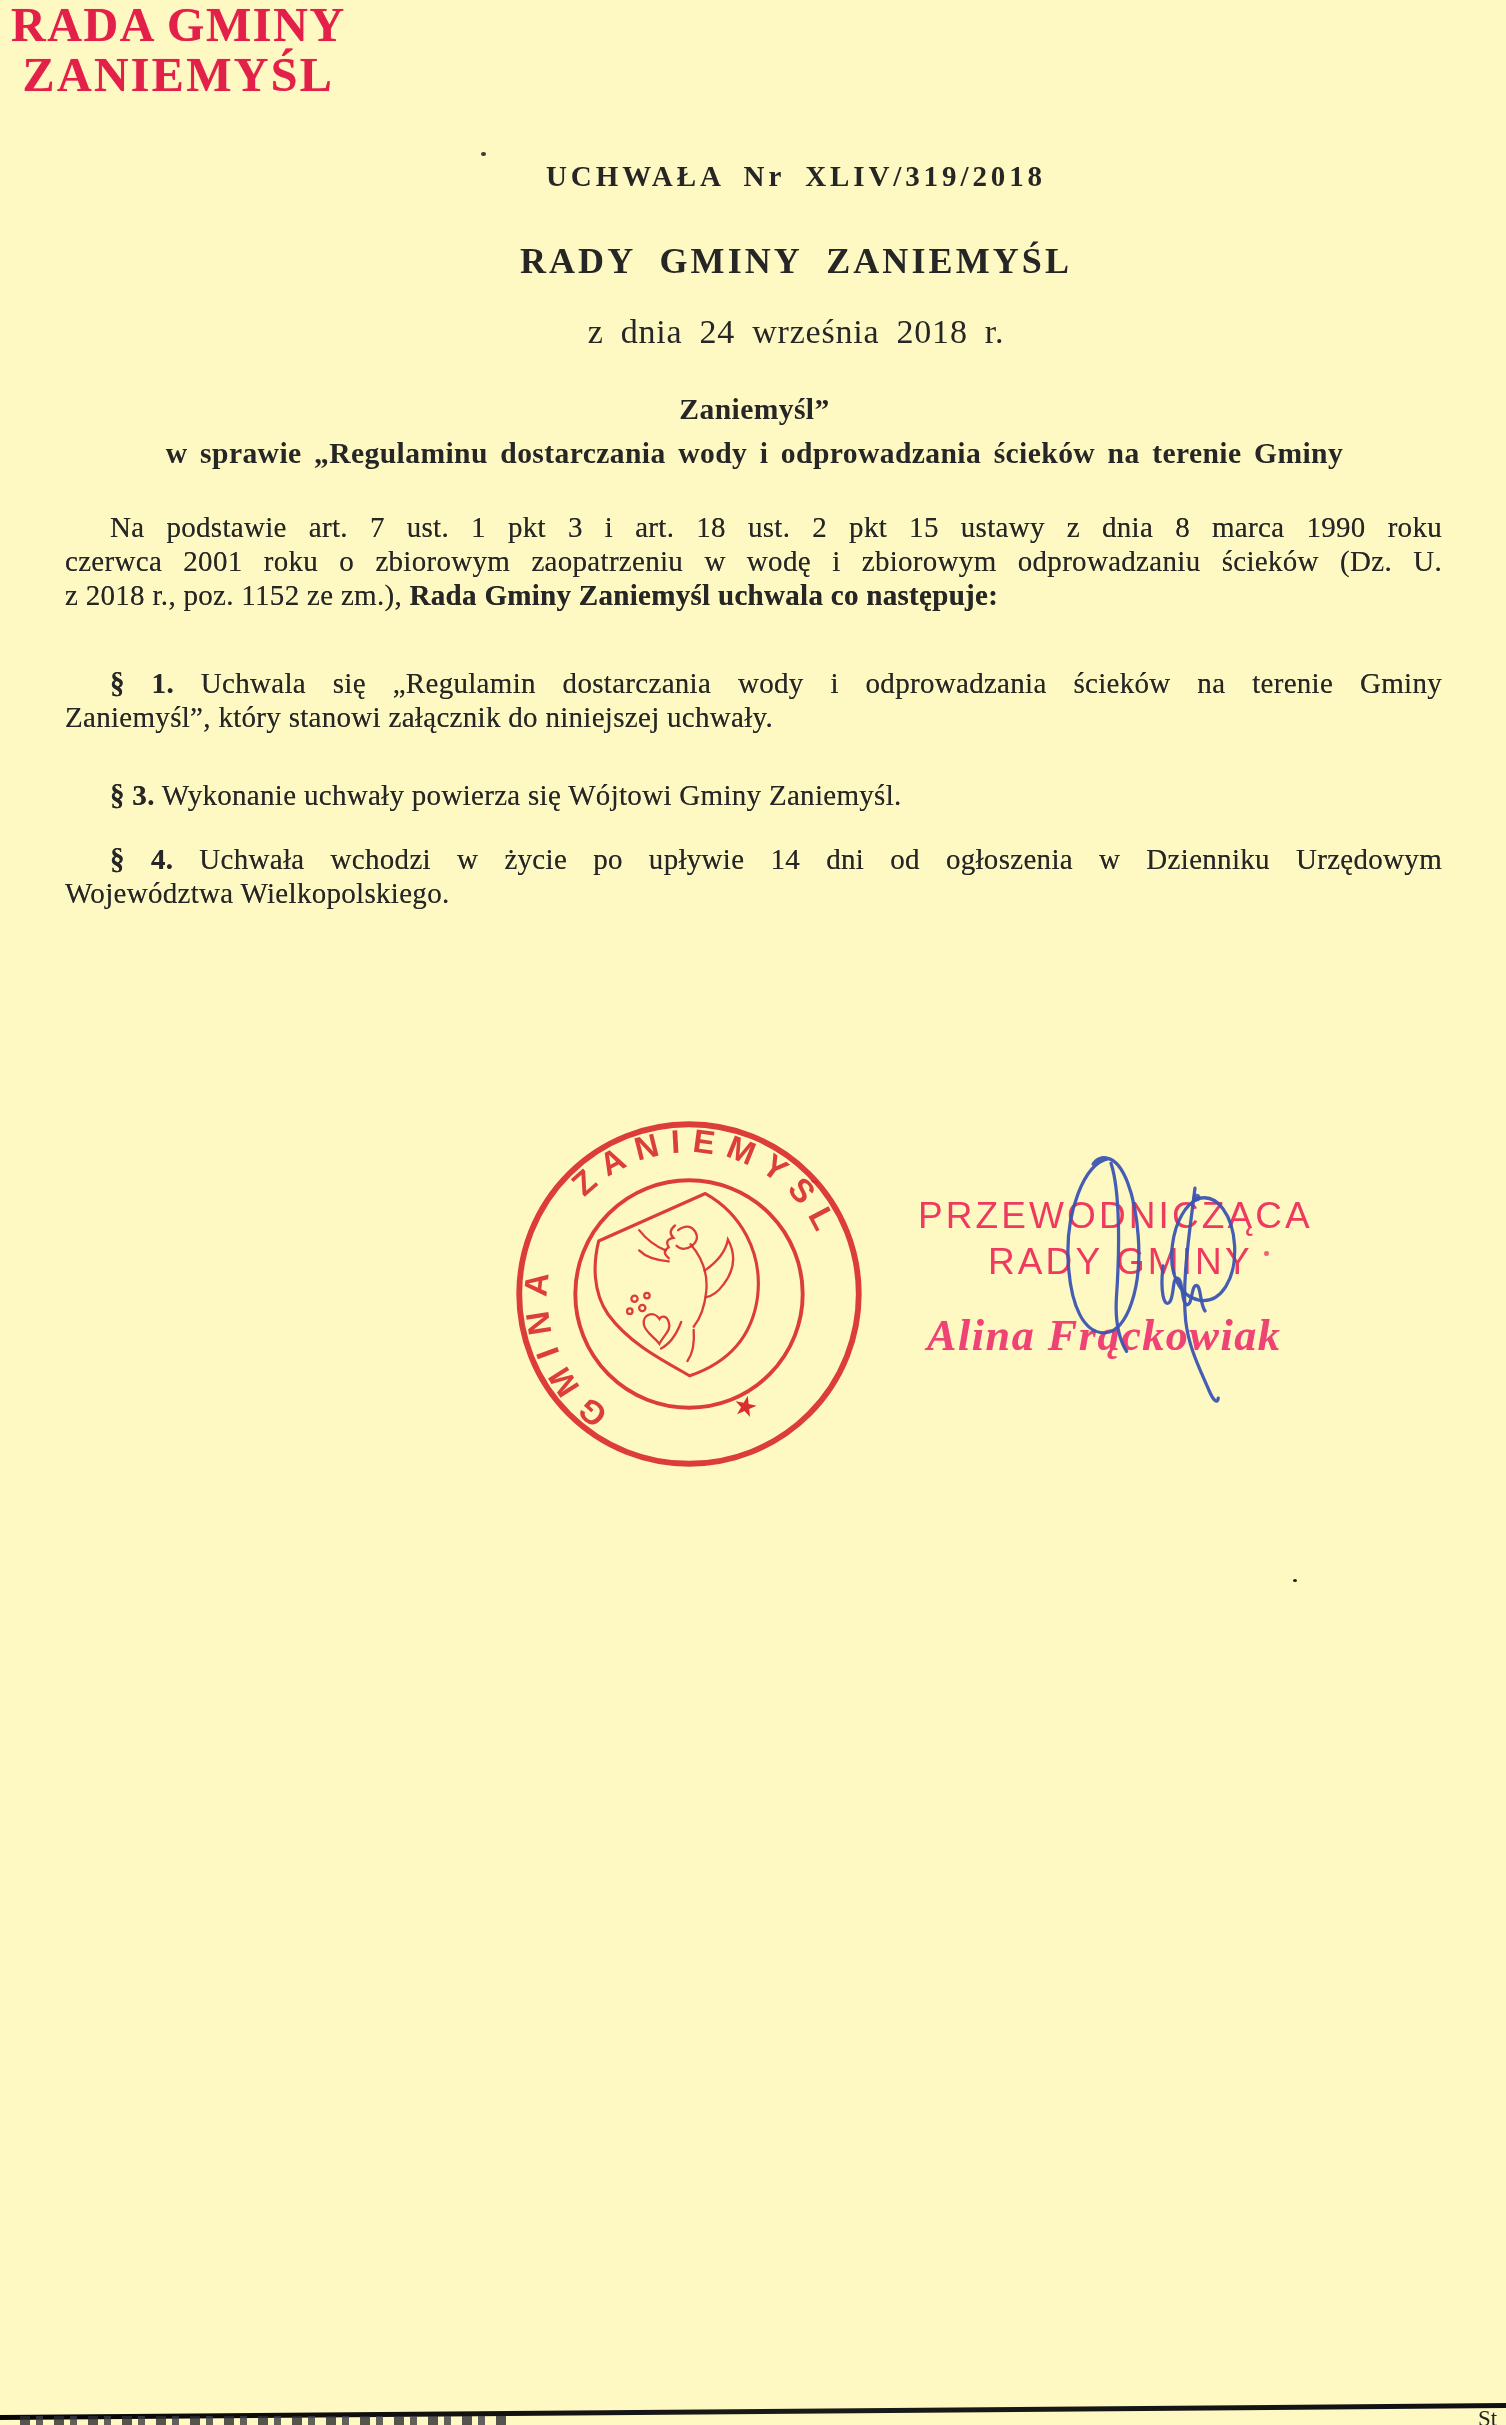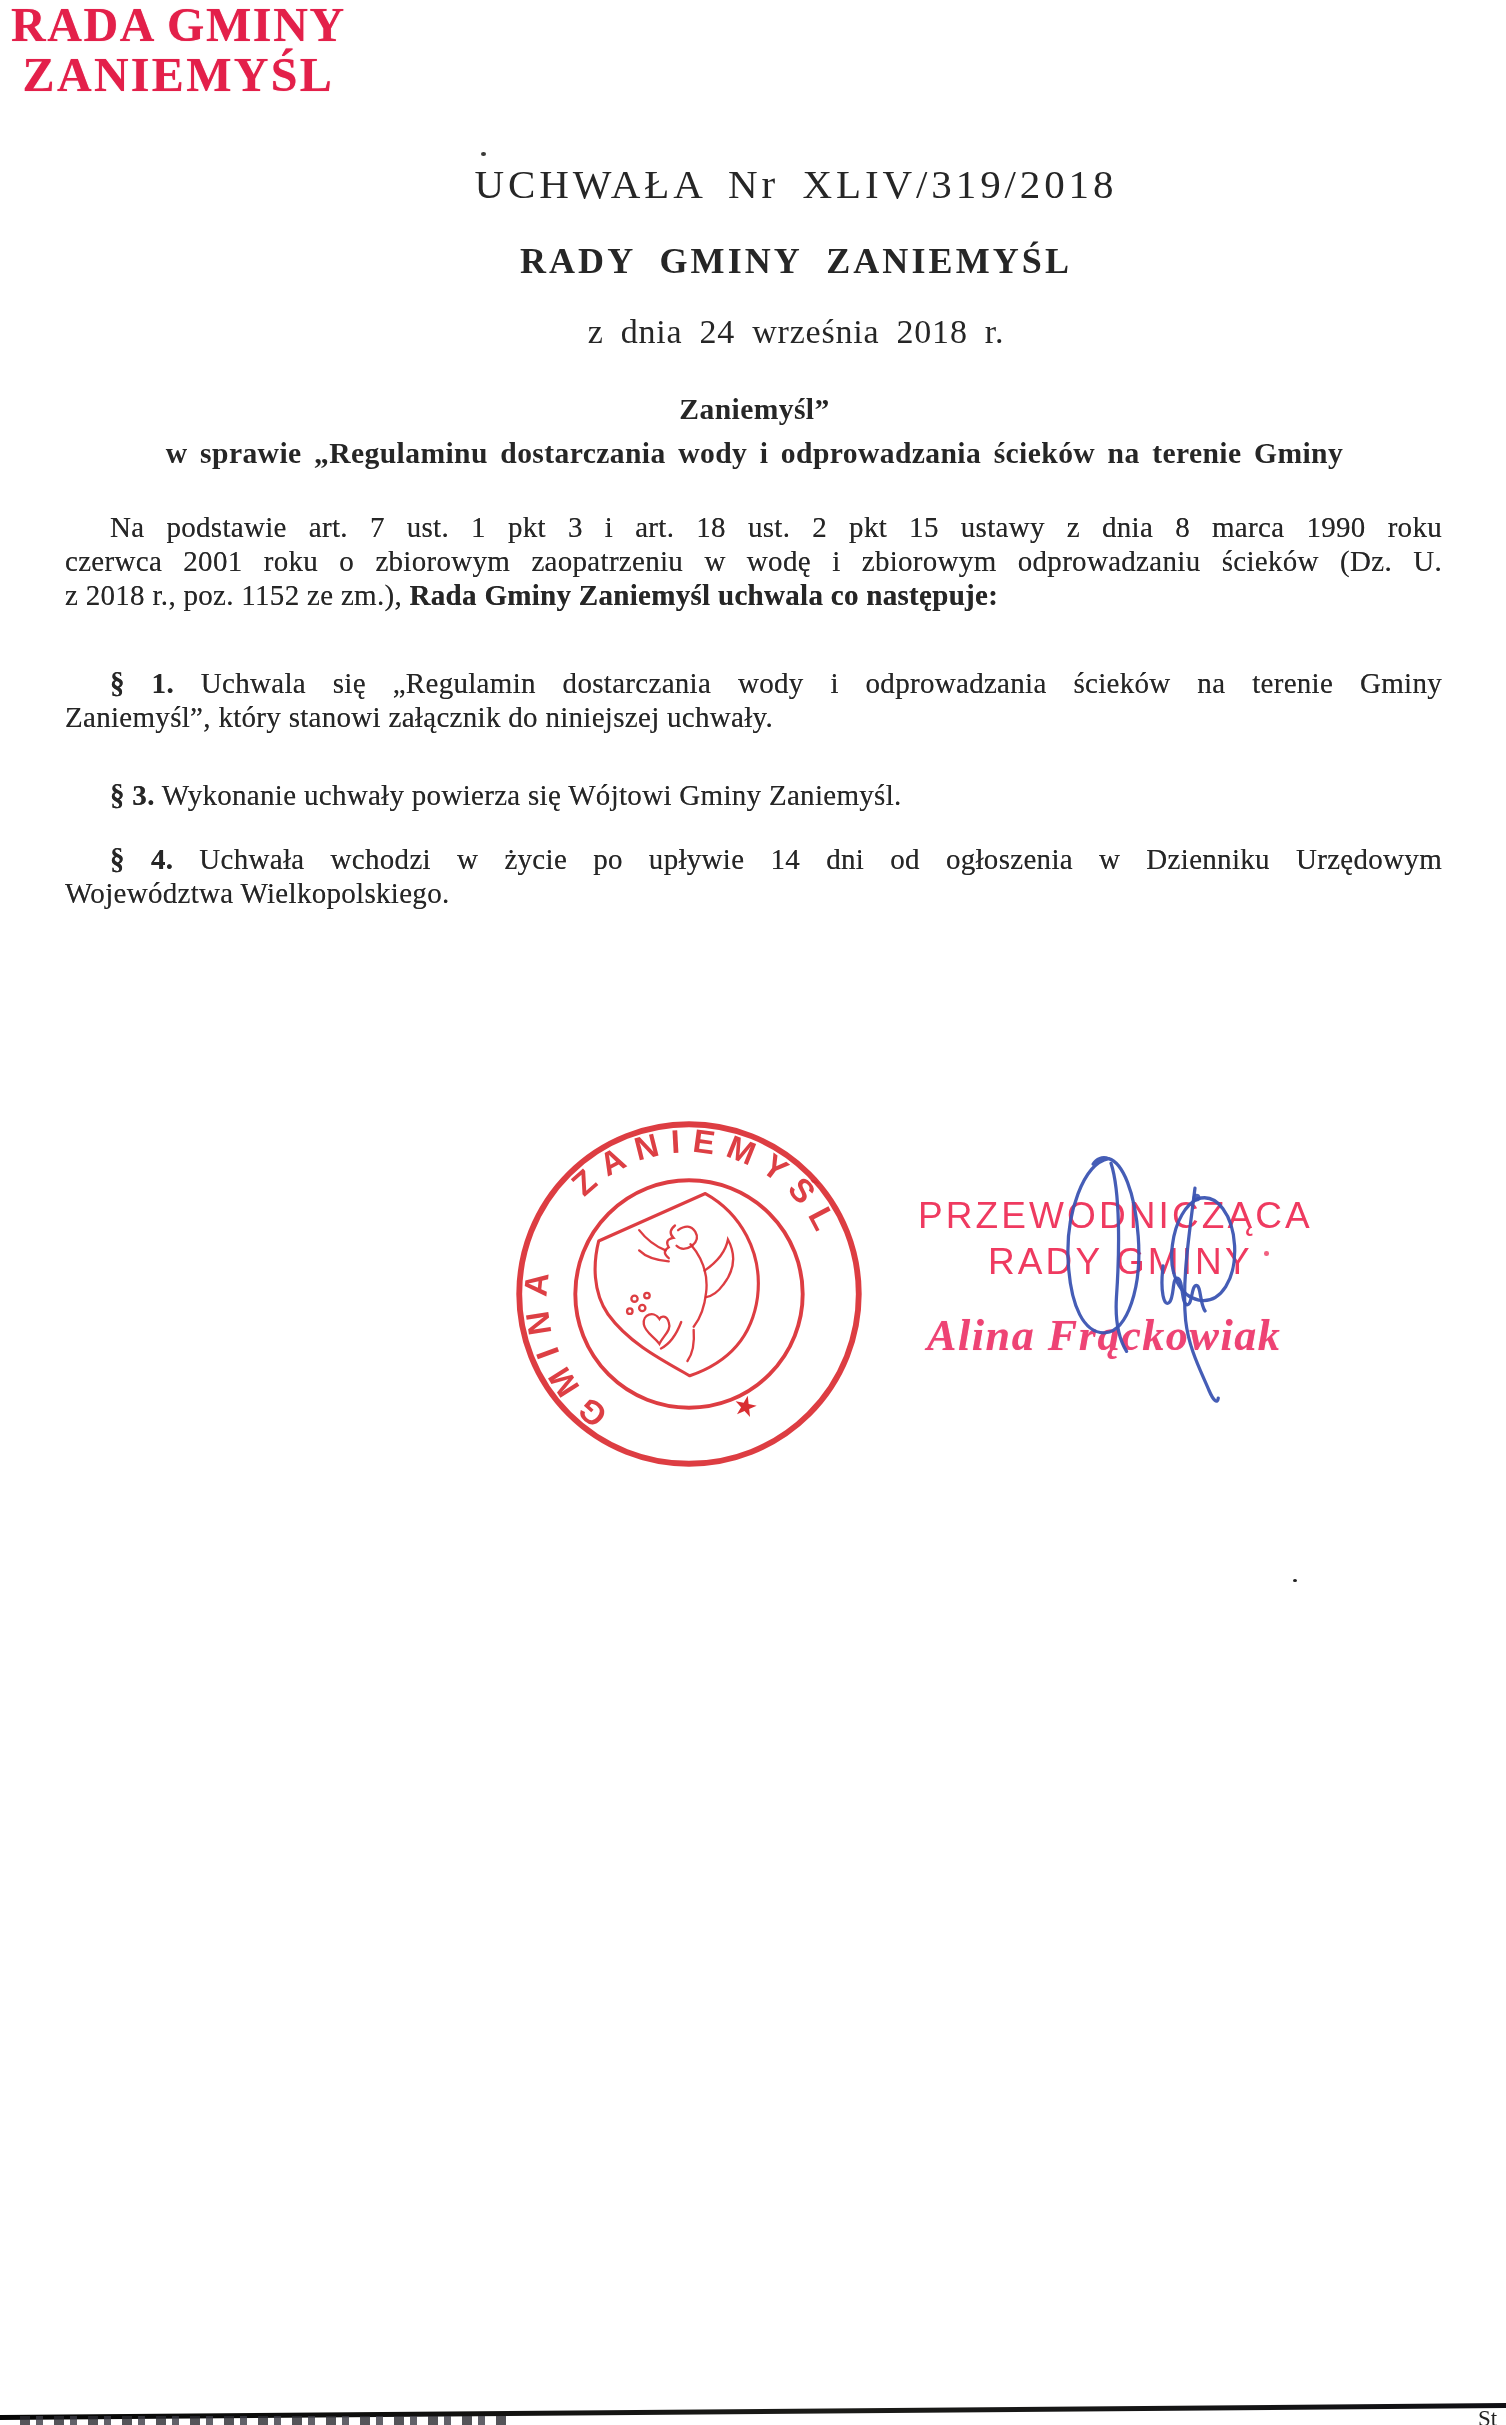--- a/index.html
+++ b/index.html
@@ -1,31 +1,31 @@
 <!DOCTYPE html>
 <html style="font-size:12.4px"><head>
 <meta charset="utf-8">
 <style>
   html,body{margin:0;padding:0;background:#888;}
   .page{
     position:relative; width:1506px; height:2426px;
-    background:#ffffff; overflow:hidden;
+    background:#fef9c3; overflow:hidden;
     font-family:"Liberation Serif", serif; color:#262626;
   }
   
   .council-stamp{
     position:absolute; left:11px; top:0px; text-align:center;
     font-weight:bold; letter-spacing:1.6px; line-height:50px;
     font-size:48px; color:#e3204a; filter:blur(0.3px);
     text-shadow:0 0 0.8px rgba(227,32,74,.65);
   }
   .council-stamp .l2{letter-spacing:2.3px;}
   
   .heading{position:absolute;left:86px;right:0;top:0;text-align:center;}
-  .title1{position:absolute;left:0;right:0;top:160px;font-size:41px;font-weight:normal;letter-spacing:3.9px;word-spacing:9.3px;}
+  .title1{position:absolute;left:0;right:0;top:160px;font-size:29px;font-weight:bold;letter-spacing:3.9px;word-spacing:9.3px;}
   .title2{position:absolute;left:0;right:0;top:240px;font-size:36px;font-weight:bold;letter-spacing:3.1px;word-spacing:12.4px;}
   .dateline{position:absolute;left:0;right:0;top:313px;font-size:34px;letter-spacing:0.8px;word-spacing:7.8px;}
   .subject{
     position:absolute;left:65px;right:62px;top:387px;text-align:center;
     font-size:29.6px;font-weight:bold;line-height:44px;letter-spacing:0.4px;word-spacing:4.7px;
   }
   
   .bodytext{
     position:absolute;left:65px;right:64px;top:510px;
     font-size:29px;line-height:34px;letter-spacing:0.3px;

